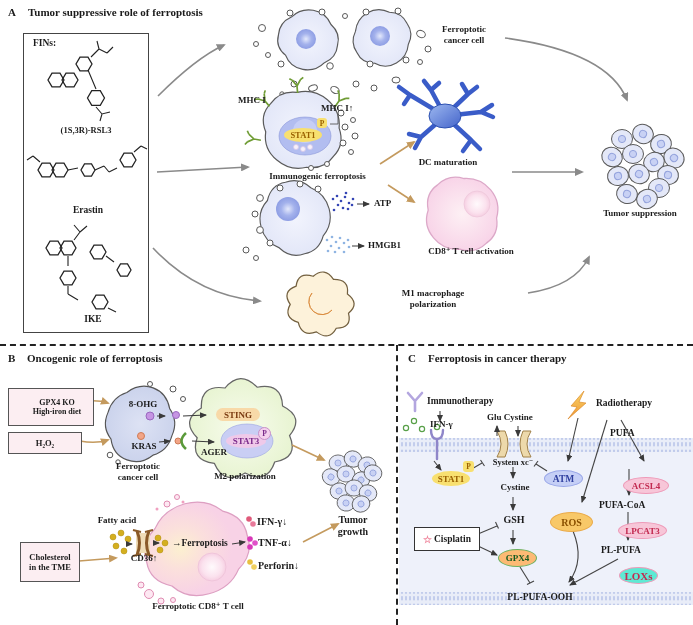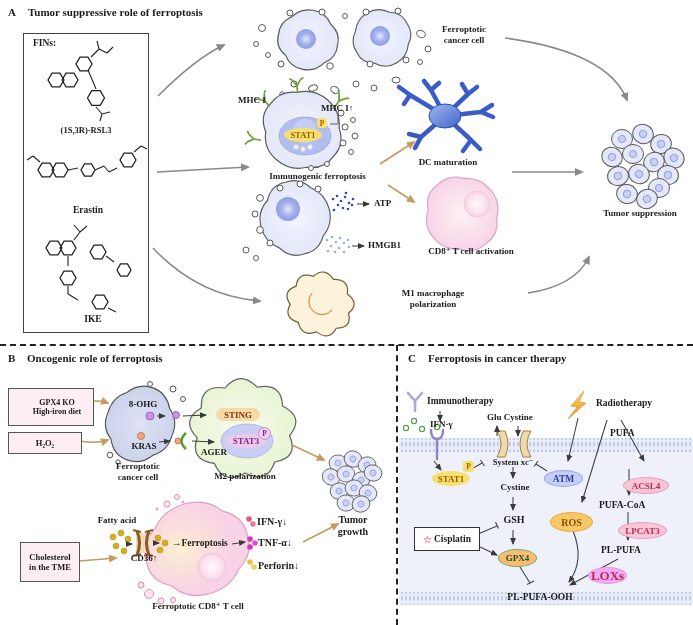--- a/index.html
+++ b/index.html
@@ -440,21 +440,21 @@
 <div class="oval" style="left:226px;top:434px;width:40px;height:14px;background:#efc9e9;color:#7a2a8a;font-size:9px;">STAT3</div>
 <div class="chip" style="left:258px;top:427px;width:11px;height:11px;background:#f4d0ee;border:1px solid #c890c8;border-radius:50%;color:#7a2a8a;">P</div>
 
 <div class="oval" style="left:432px;top:471px;width:38px;height:15px;background:#f8e070;color:#9a6000;font-size:9px;">STAT1</div>
 <div class="chip" style="left:463px;top:461px;width:11px;height:11px;background:#f8e070;color:#9a6000;">P</div>
 <div class="oval" style="left:544px;top:470px;width:37px;height:15px;background:#c5cff6;border:1px solid #98a6e8;color:#3040a0;font-size:9.5px;">ATM</div>
 <div class="oval" style="left:550px;top:512px;width:41px;height:18px;background:#f8c868;border:1px solid #eaaa48;color:#8a5000;font-size:10px;">ROS</div>
 <div class="oval" style="left:498px;top:549px;width:37px;height:16px;background:#fdba74;border:1px solid #6ab060;color:#155a20;font-size:9px;">GPX4</div>
 <div class="oval" style="left:623px;top:477px;width:44px;height:15px;background:#f7c6d8;border:1px solid #ee9ab8;color:#c22a50;font-size:9px;">ACSL4</div>
 <div class="oval" style="left:618px;top:522px;width:47px;height:15px;background:#f7c6d8;border:1px solid #ee9ab8;color:#c22a50;font-size:9px;">LPCAT3</div>
-<div class="oval" style="left:588px;top:567px;width:37px;height:15px;background:#f0abfc;border:1px solid #ee9ab8;color:#c22a50;font-size:13px;">LOXs</div>
+<div class="oval" style="left:619px;top:567px;width:37px;height:15px;background:#5eead4;border:1px solid #ee9ab8;color:#c22a50;font-size:11px;">LOXs</div>
 
 <span class="lbl s11" style="left:8px;top:6px;">A</span>
 <span class="lbl s11" style="left:28px;top:6px;">Tumor suppressive role of ferroptosis</span>
 <span class="lbl s95" style="left:33px;top:38px;">FINs:</span>
 <span class="lbl s85 c" style="left:36px;top:125px;width:100px;">(1S,3R)-RSL3</span>
 <span class="lbl s95 c" style="left:60px;top:205px;width:56px;">Erastin</span>
 <span class="lbl s95 c" style="left:78px;top:314px;width:30px;">IKE</span>
 
 <span class="lbl c pre" style="left:428px;top:24px;width:72px;">Ferroptotic
 cancer cell</span>

